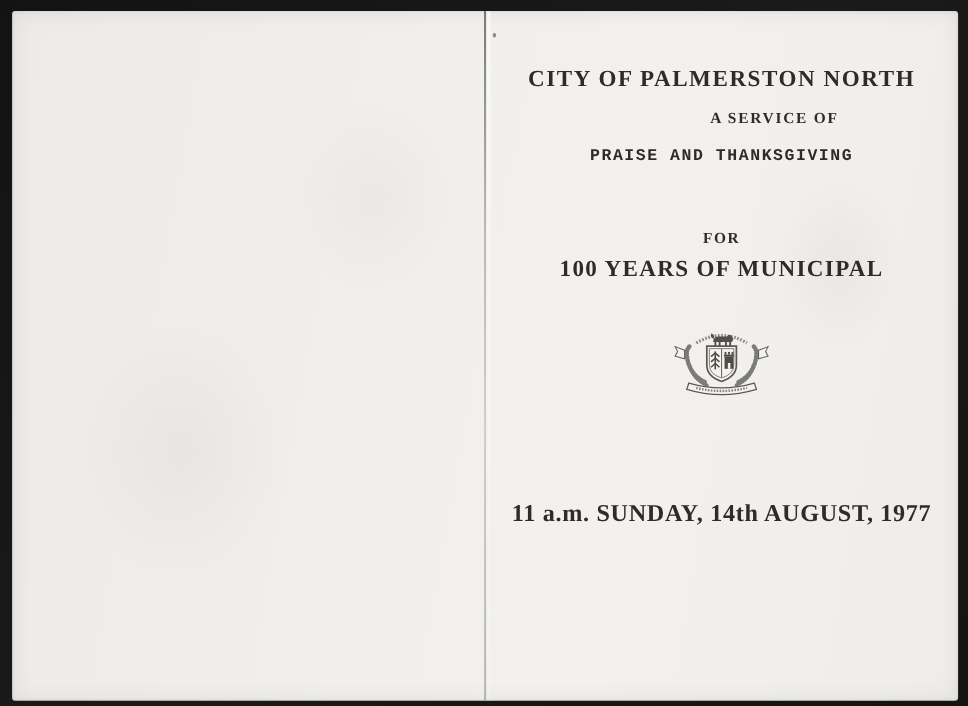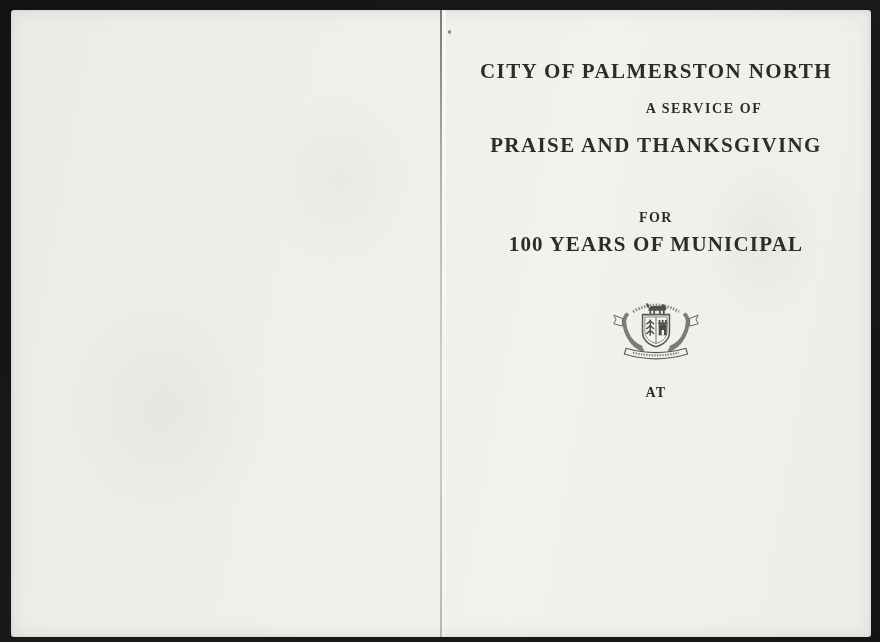--- a/index.html
+++ b/index.html
@@ -80,21 +80,21 @@
     left: 0;
     width: 100%;
     text-align: center;
     font-weight: bold;
     color: #2e2c29;
     line-height: 1.05;
     white-space: nowrap;
   }
   .city      { top: 50px;  font-size: 21px; letter-spacing: 1.4px; }
   .service-of{ top: 92px;  font-size: 14px; letter-spacing: 1.6px; margin-left: 48px; }
-  .service   { top: 124px; font-size: 21px; letter-spacing: 1.4px; }
+  .service   { top: 124px; font-size: 15px; letter-spacing: 1.4px; font-family: Liberation Mono, monospace; }
   .for       { top: 173px; font-size: 14px; letter-spacing: 1.4px; margin-top: 28px; }
   .occasion  { top: 202px; font-size: 21px; letter-spacing: 1.2px; line-height: 25px; white-space: normal; margin-top: 20px; }
   .at        { top: 376px; font-size: 14px; letter-spacing: 1.2px; }
   .venue     { top: 413px; font-size: 17px; letter-spacing: 1.0px; }
   .datetime  { top: 445px; font-size: 22px; letter-spacing: 0.6px; }
   .crest {
     position: absolute;
     top: 286px;
     left: 50%;
     transform: translateX(-50%);
@@ -172,19 +172,19 @@
           <rect x="52.8" y="24.5" width="1.8" height="2.5"></rect>
           <rect x="56.1" y="24.5" width="1.8" height="2.5"></rect>
           <rect x="59.4" y="24.5" width="1.8" height="2.5"></rect>
           <rect x="55.9" y="35" width="2.4" height="5.5" fill="#f6f4f0"></rect>
         </g>
 
         <path d="M19 54 Q50 63 81 54 L83 60 Q50 70 17 60 Z" fill="#f5f3ef" stroke="#45443f" stroke-width="1.2"></path>
         <path d="M26 58.5 Q50 64.5 74 58.5" fill="none" stroke="#4a4944" stroke-width="2.2" stroke-dasharray="1.5 1.3" opacity="0.75"></path>
       </svg>
 
-      <div class="line at">AT</div>
 
 
+      <div class="line datetime">11 a.m. SUNDAY, 14th AUGUST, 1977</div>
 
     </div>
   </div>
 </div>
 
 </body></html>

